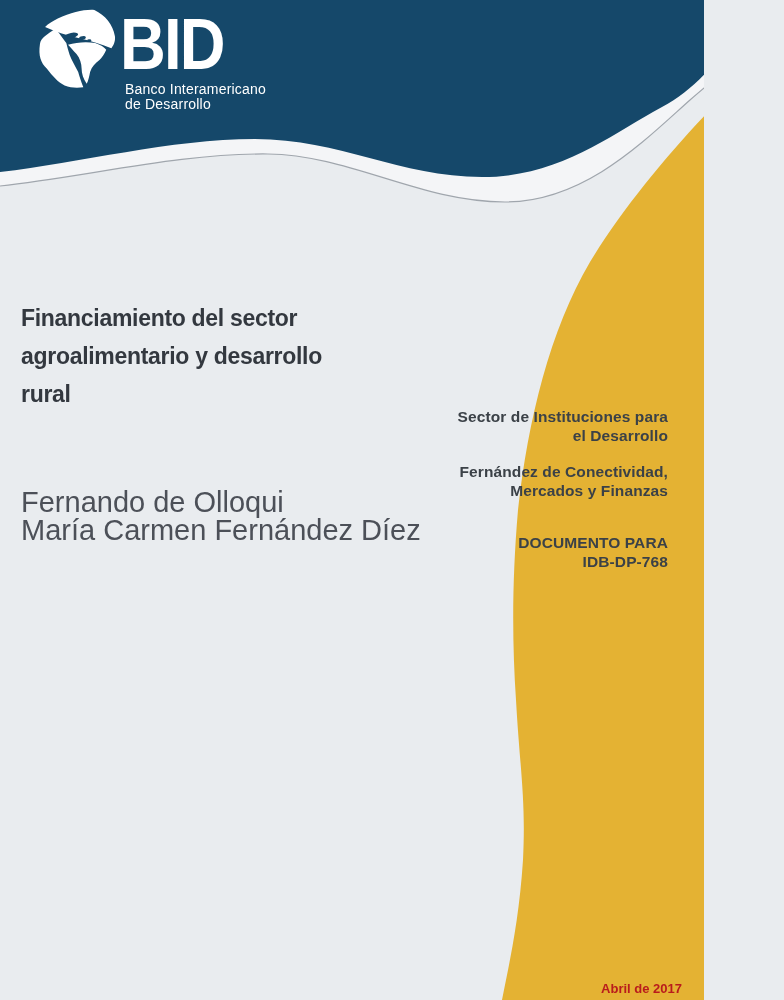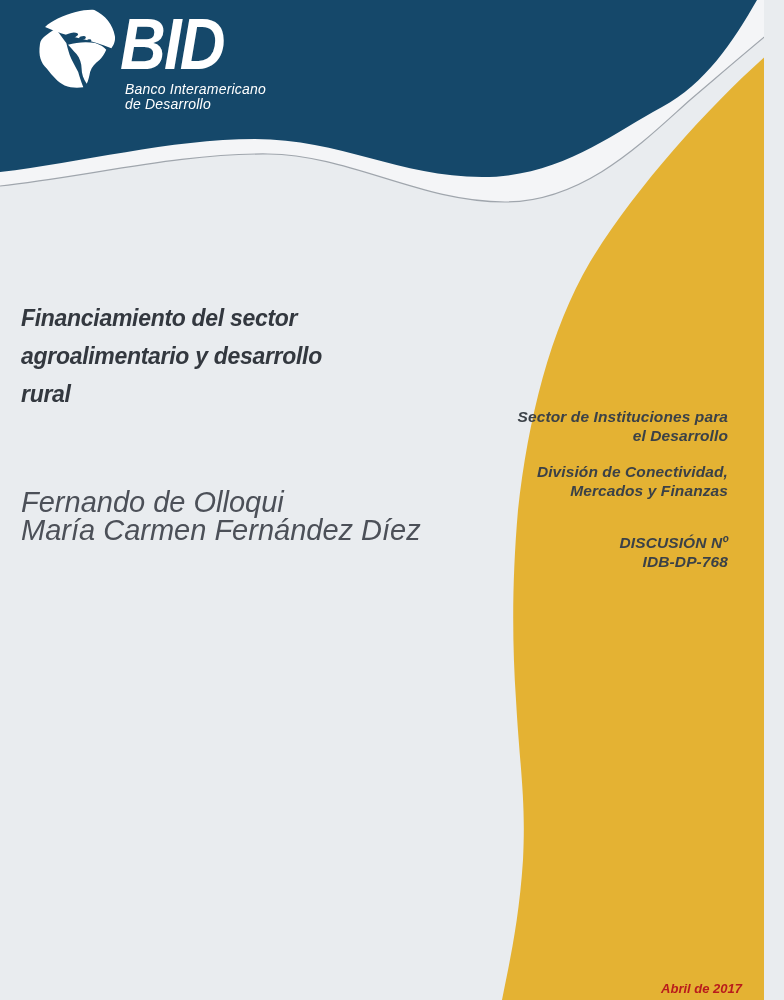--- a/index.html
+++ b/index.html
@@ -2,21 +2,21 @@
 <html><head>
 <meta charset="utf-8">
 <style>
   html,body{margin:0;padding:0;}
   body{
     width:784px;height:1000px;
     background:#e9ecef;
     font-family:"Liberation Sans", sans-serif;
     -webkit-font-smoothing:antialiased;
   }
-  .page{position:relative;width:764px;height:1000px;overflow:hidden;background:#e9ecef;font-style:italic;}
+  .page{position:relative;width:704px;height:1000px;overflow:hidden;background:#e9ecef;}
   svg.bg{position:absolute;left:0;top:0;width:784px;height:1000px;display:block;}
 
   
   .logo-icon{position:absolute;left:34px;top:9px;width:85px;height:80px;}
   .logo-acronym{
     position:absolute;left:120px;top:8px;
     font-size:72px;line-height:72px;font-weight:bold;color:#ffffff;
     letter-spacing:-2px;transform:scaleX(.88);transform-origin:left top;
   }
   .org-name{
@@ -102,24 +102,24 @@
     <span>Fernando de Olloqui</span>
     <span>María Carmen Fernández Díez</span>
   </div>
 
   <div class="meta">
     <div class="group-sector">
       <span>Sector de Instituciones para</span>
       <span>el Desarrollo</span>
     </div>
     <div class="group-division">
-      <span>División de Conectividad,</span>
+      <span>Fernández de Conectividad,</span>
       <span>Mercados y Finanzas</span>
     </div>
     <div class="group-document">
-      <span>DISCUSIÓN Nº</span>
+      <span>DOCUMENTO PARA</span>
       <span>IDB-DP-768</span>
     </div>
   </div>
 
   <div class="date">Abril de 2017</div>
 
 </div>
 
 </body></html>

